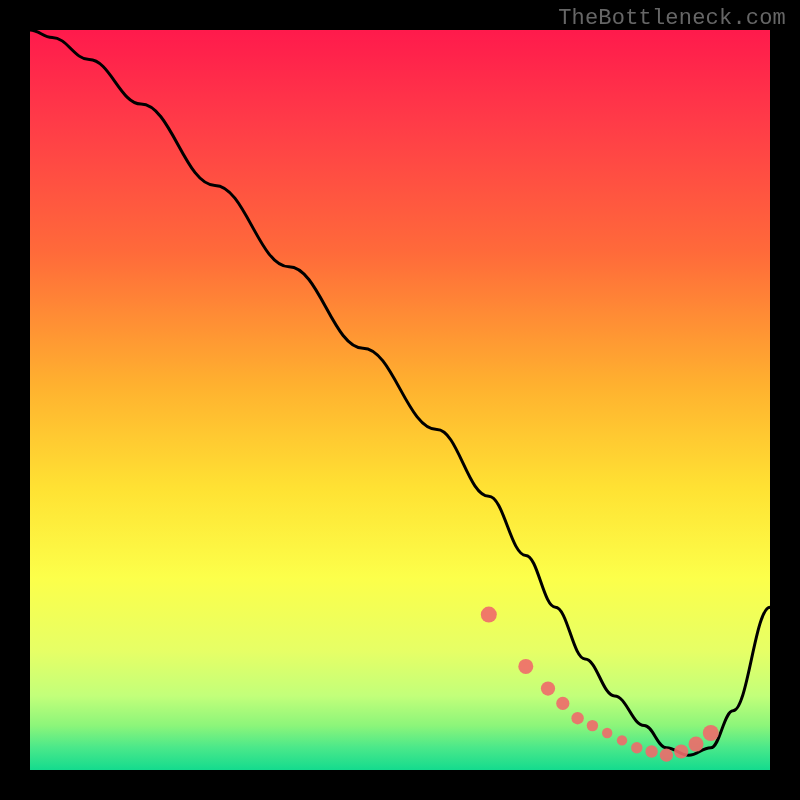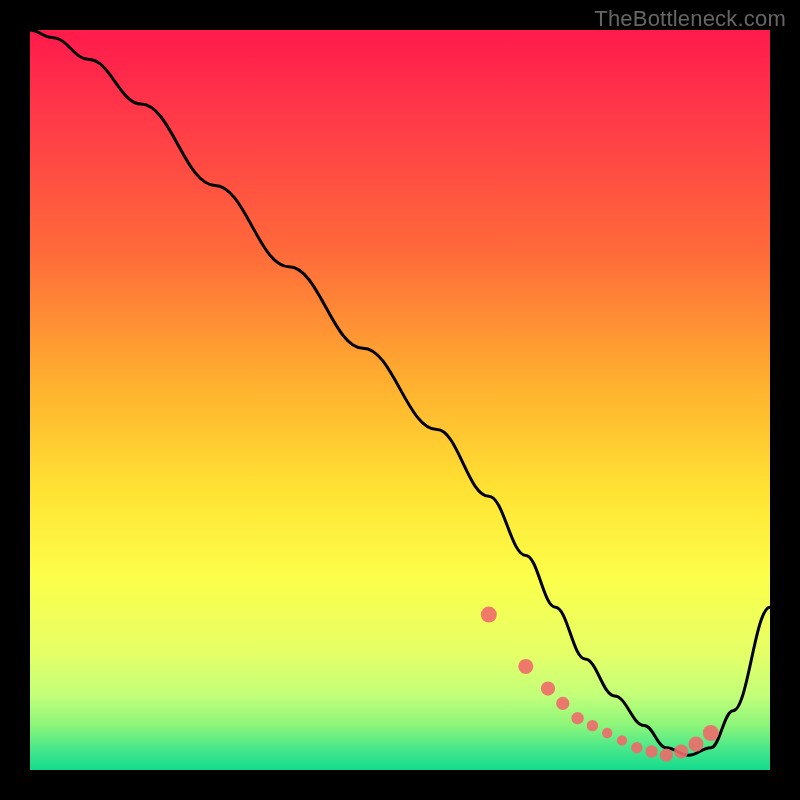--- a/index.html
+++ b/index.html
@@ -19,20 +19,21 @@
   }
   .watermark {
     position: absolute;
     top: 6px;
     right: 14px;
     color: #666;
     font-size: 22px;
     font-weight: 500;
     letter-spacing: 0.2px;
     user-select: none;
+    font-family: Liberation Mono, monospace;
   }
   .plot-frame {
     position: absolute;
     left: 30px;
     top: 30px;
     width: 740px;
     height: 740px;
     background: #000;
   }
   .heatmap {

